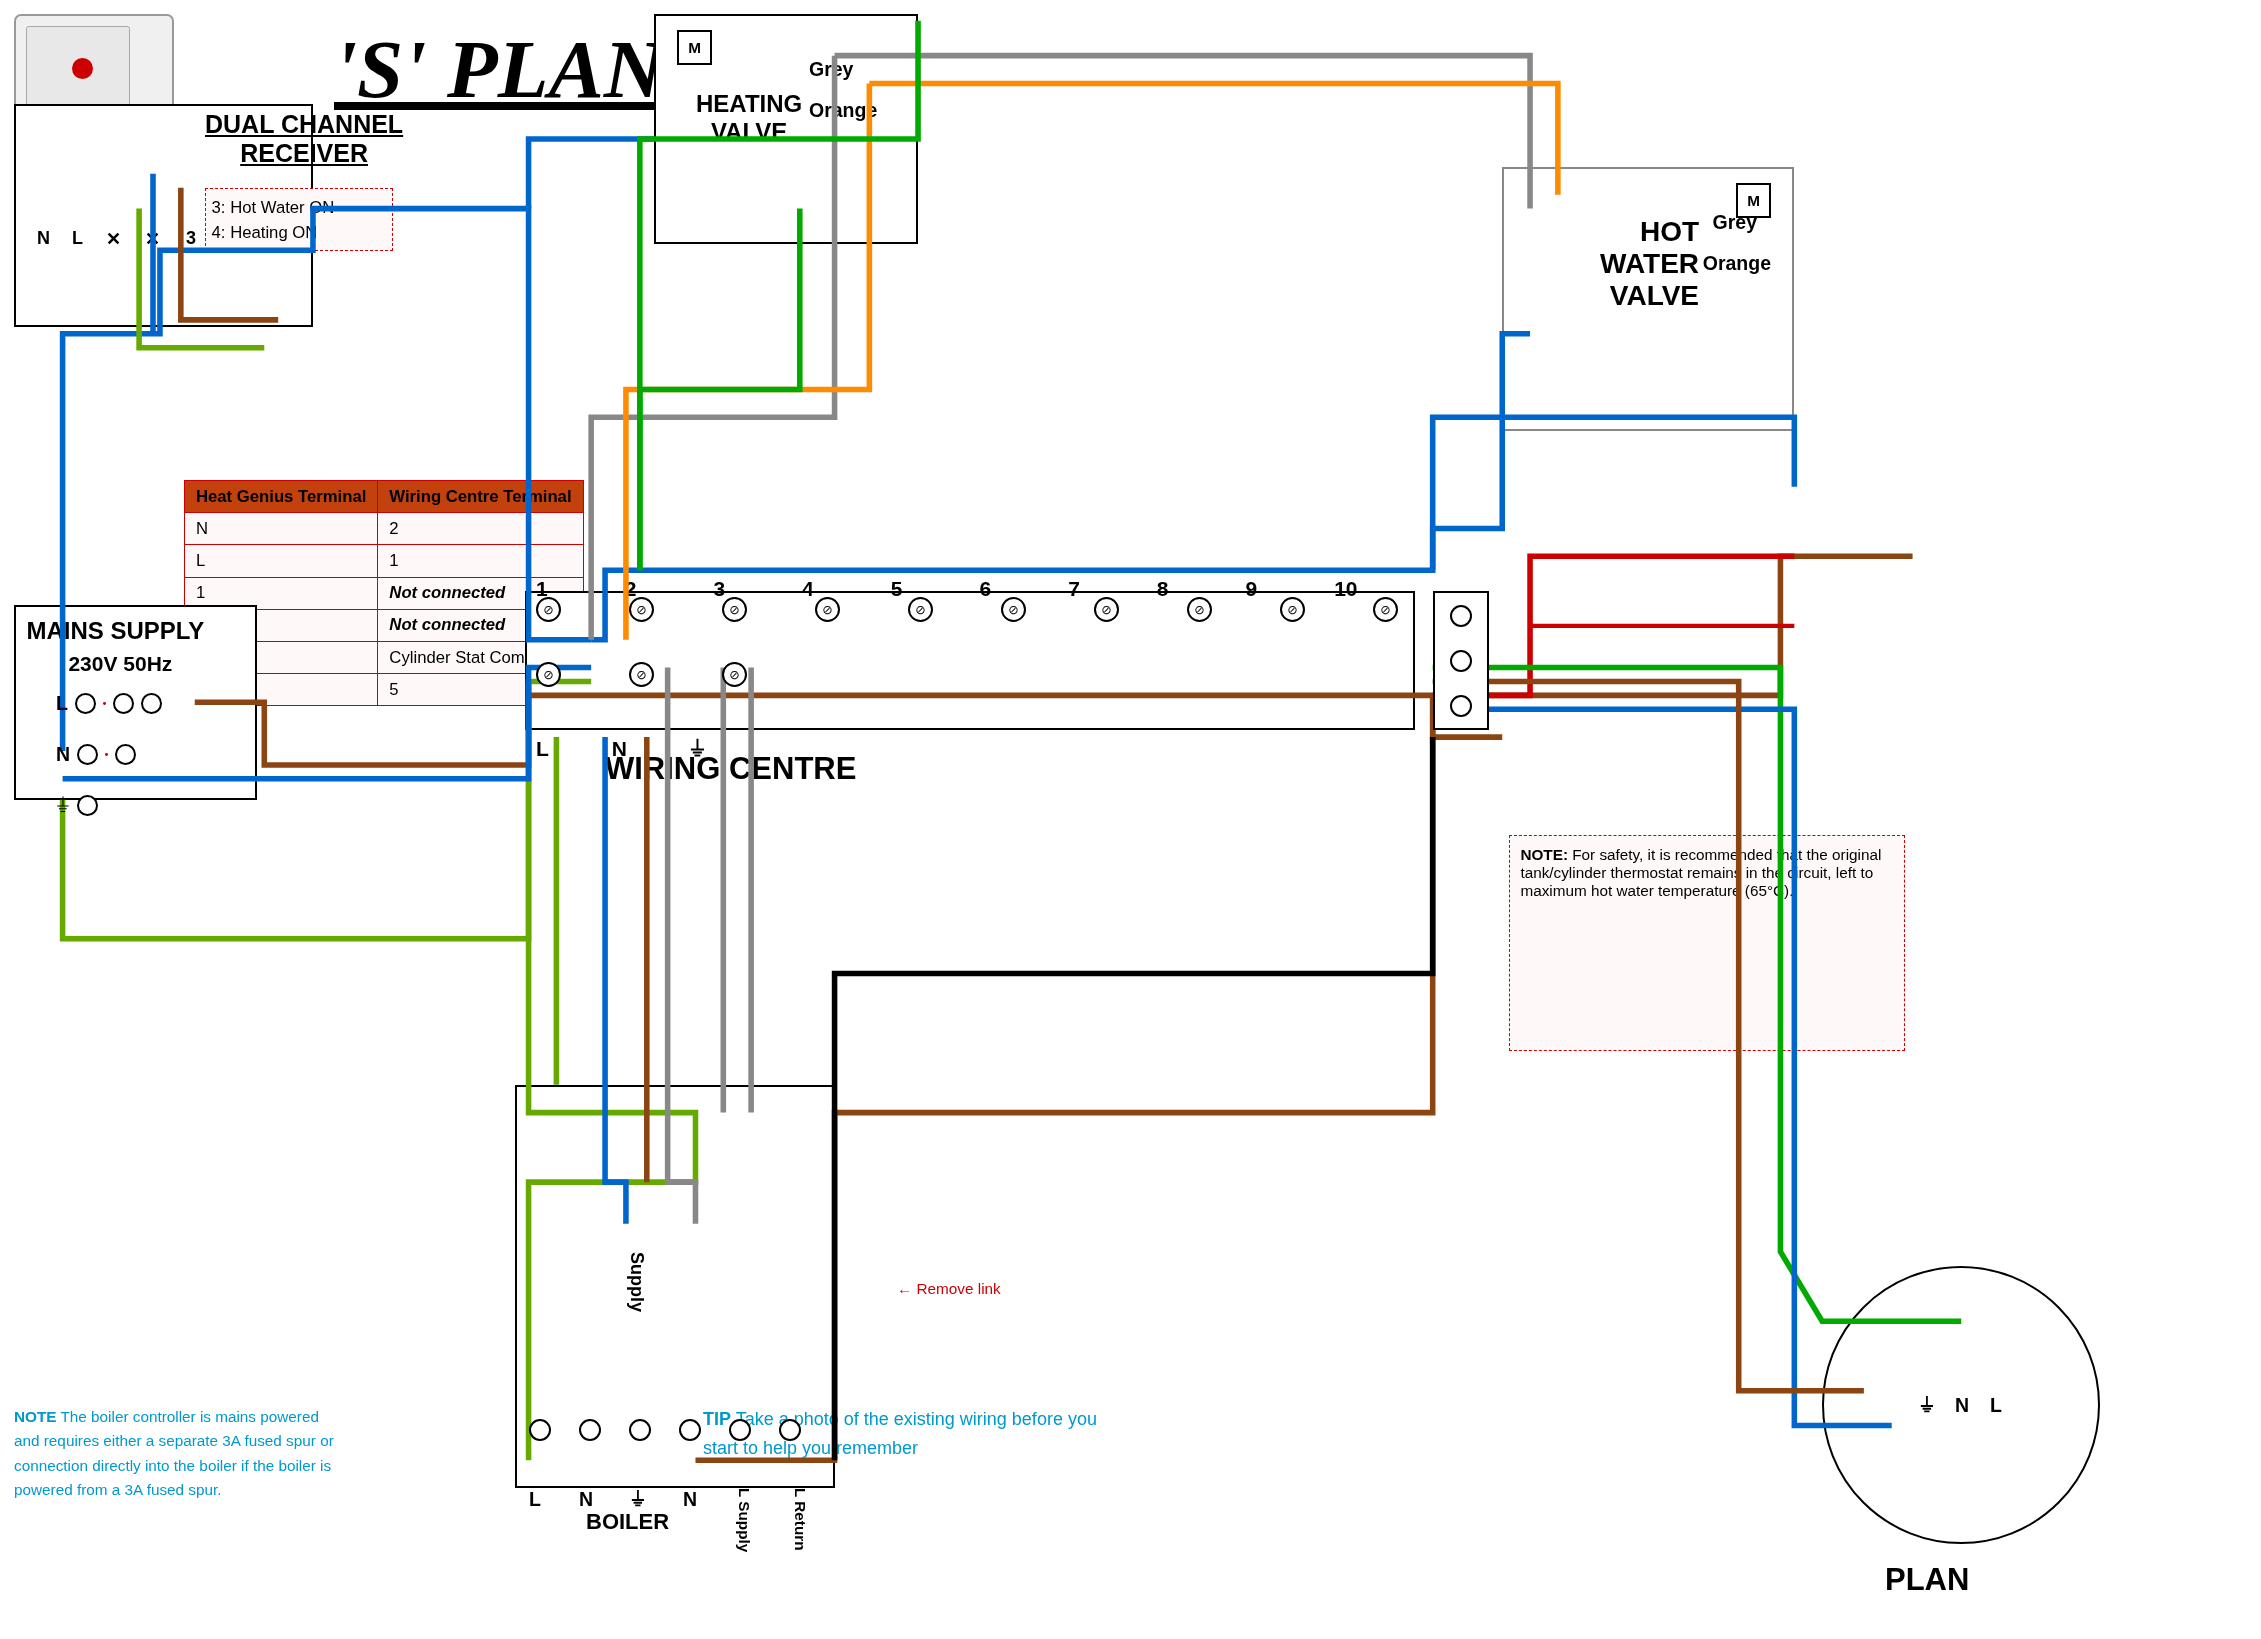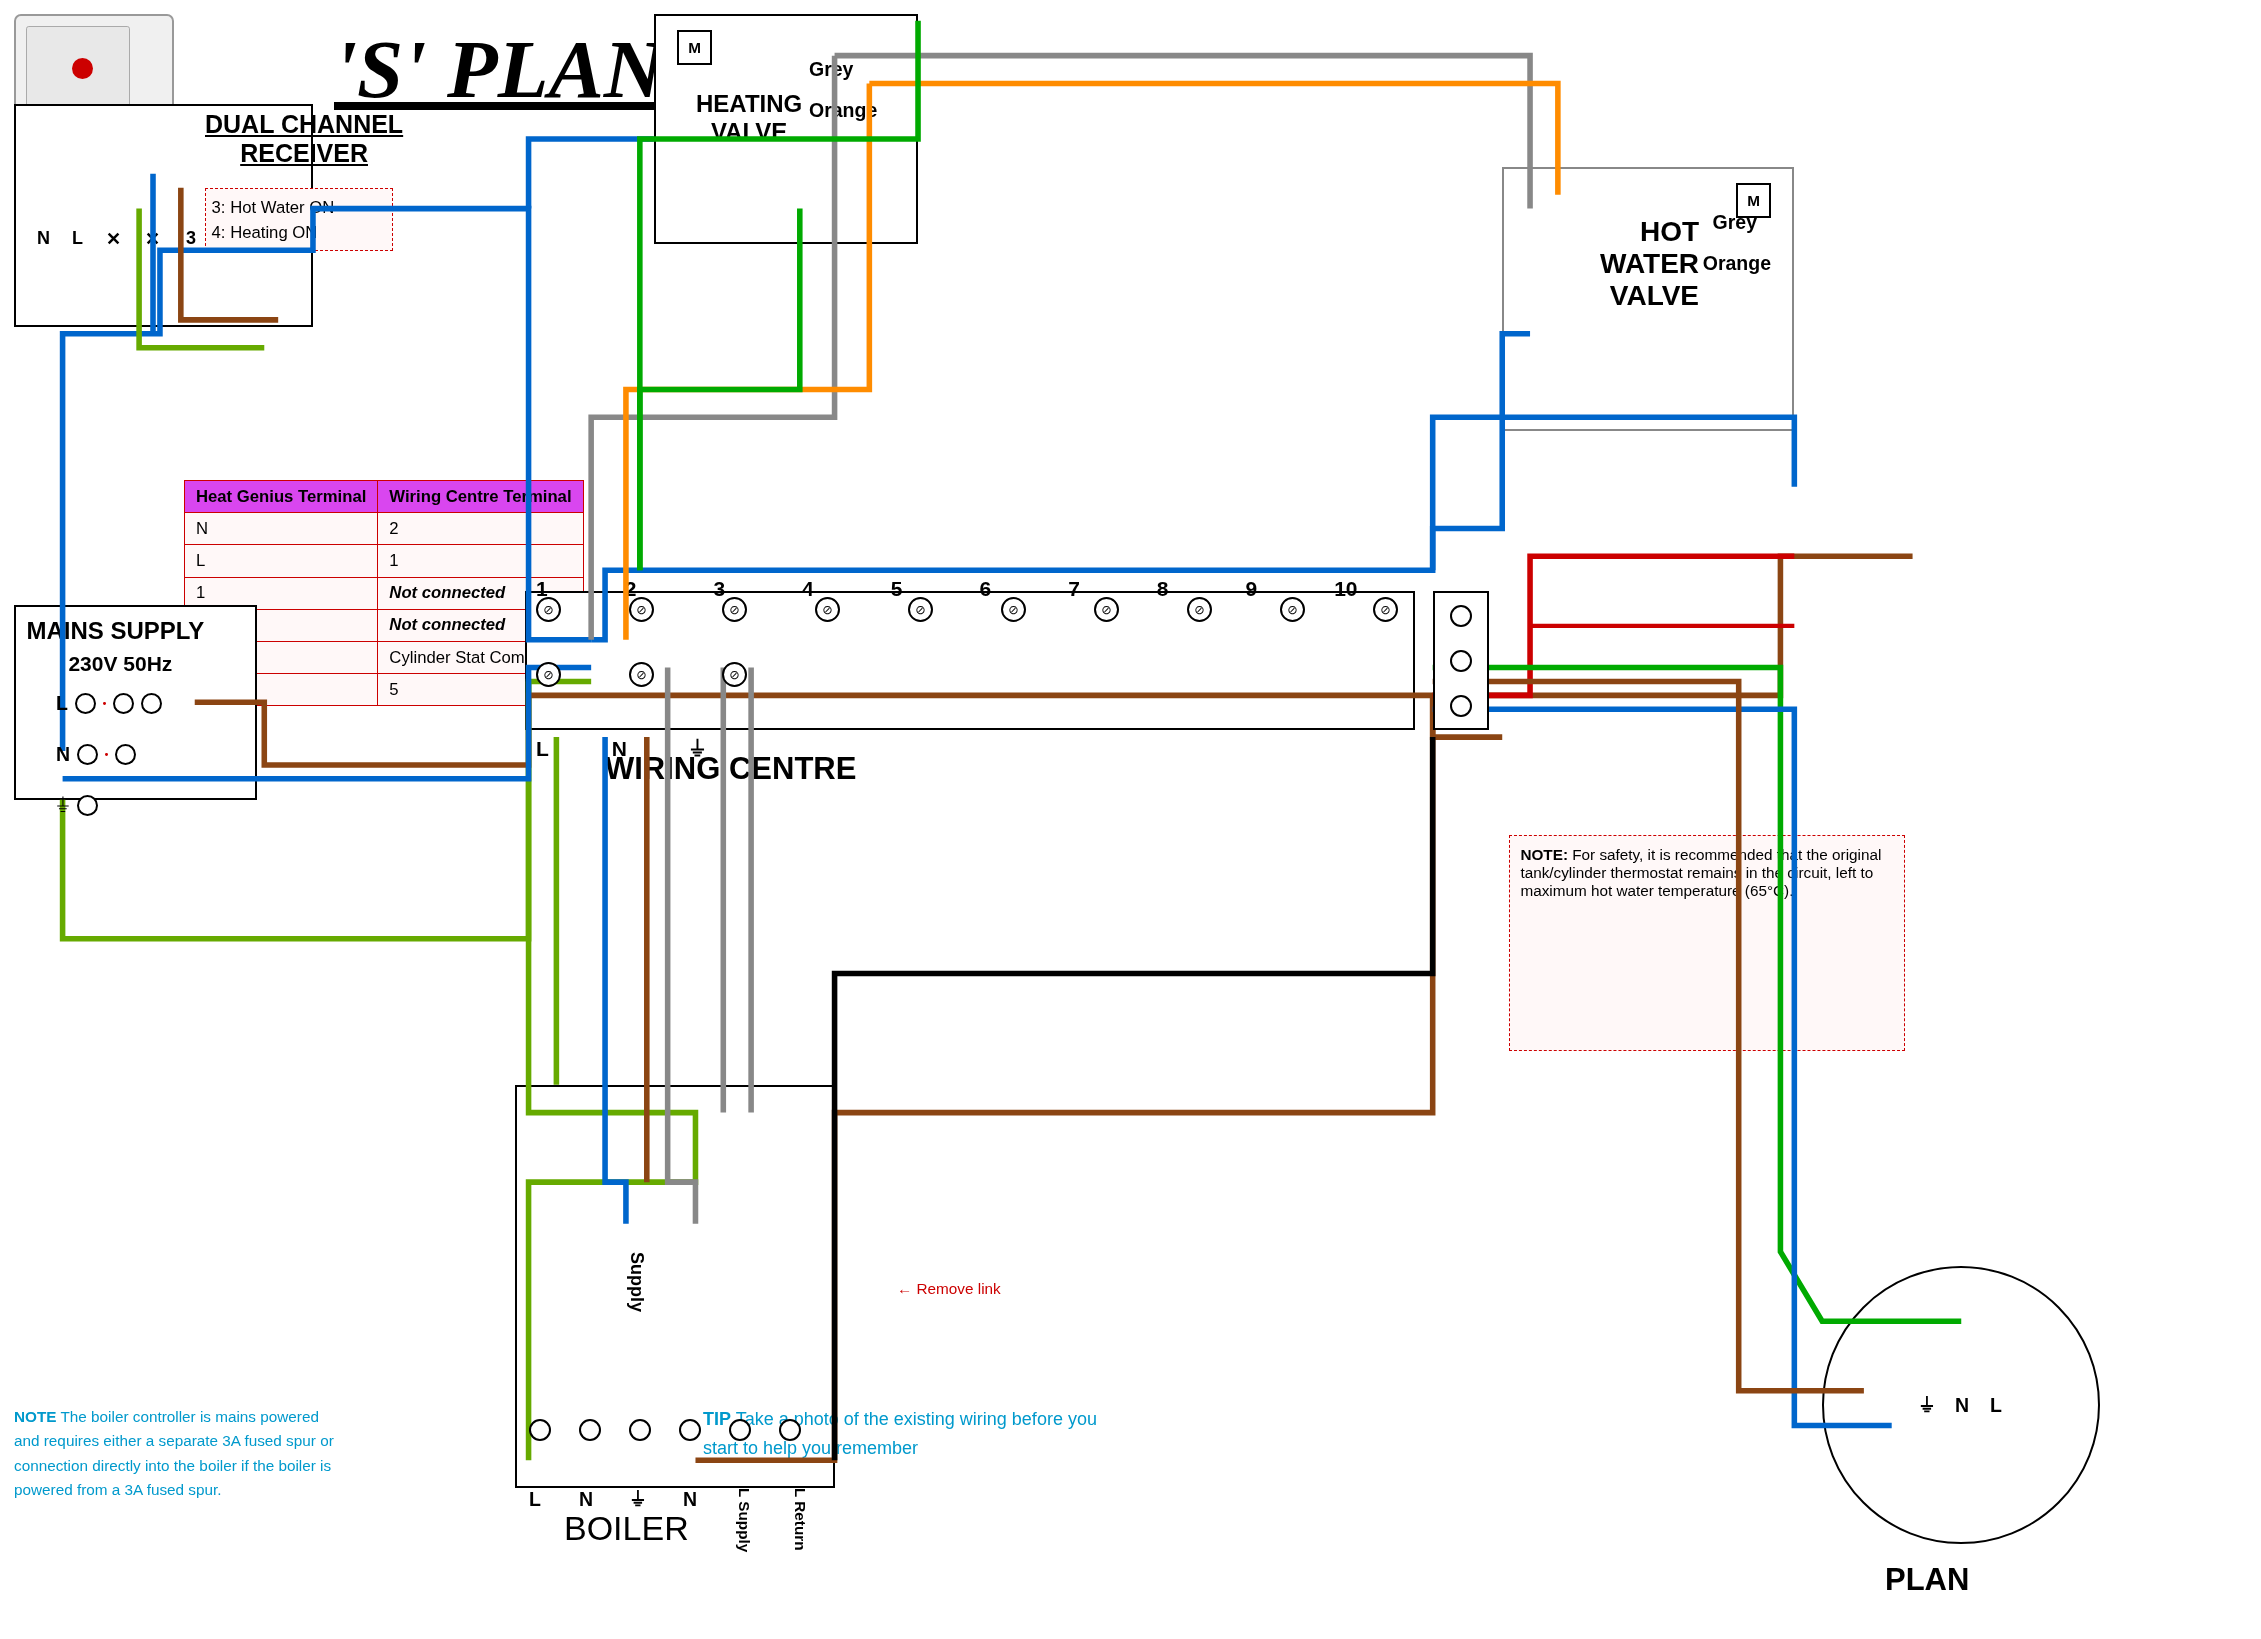--- a/index.html
+++ b/index.html
@@ -91,21 +91,21 @@
       font-size: 16.7px;
     }
     .wiring-table th, .wiring-table td {
       border: 0.7px solid #cc0000;
       padding: 5.6px 11px;
       text-align: left;
       color: #000;
     }
     .wiring-table th {
       font-weight: bold;
-      background: #d946ef;
+      background: #c2410c;
     }
     .italic-text {
       font-style: italic;
       font-weight: bold;
     }
 
     
     .mains-supply-box {
       position: absolute;
       top: 605px;
@@ -255,21 +255,21 @@
   </div>
 
   <div style="position:absolute;top:737px;left:536px;display:flex;gap:63px;font-size:21px;font-weight:bold;">
     <span>L</span>
     <span>N</span>
     <span>⏚</span>
   </div>
 
   <div style="position:absolute;top:1085px;left:515px;width:320px;height:403px;border:2.1px solid #000;background:#fff;">
   </div>
-  <div style="position:absolute;top:1509px;left:564px;font-size:34px;font-weight:normal;">BOILER</div>
+  <div style="position:absolute;top:1509px;left:586px;font-size:22px;font-weight:bold;">BOILER</div>
 
   <div style="position:absolute;top:1488px;left:529px;display:flex;gap:38px;font-size:19.5px;font-weight:bold;">
     <span>L</span>
     <span>N</span>
     <span>⏚</span>
     <span>N</span>
     <span style="writing-mode:vertical-rl;font-size:15.3px;">L Supply</span>
     <span style="writing-mode:vertical-rl;font-size:15.3px;">L Return</span>
   </div>
 

